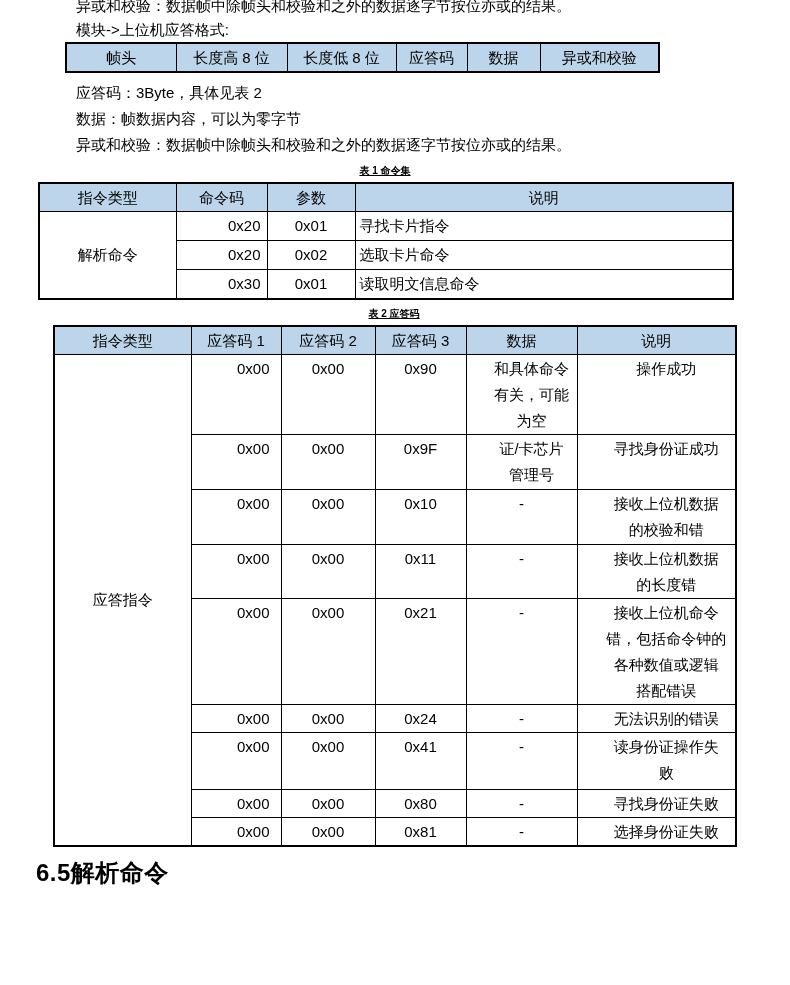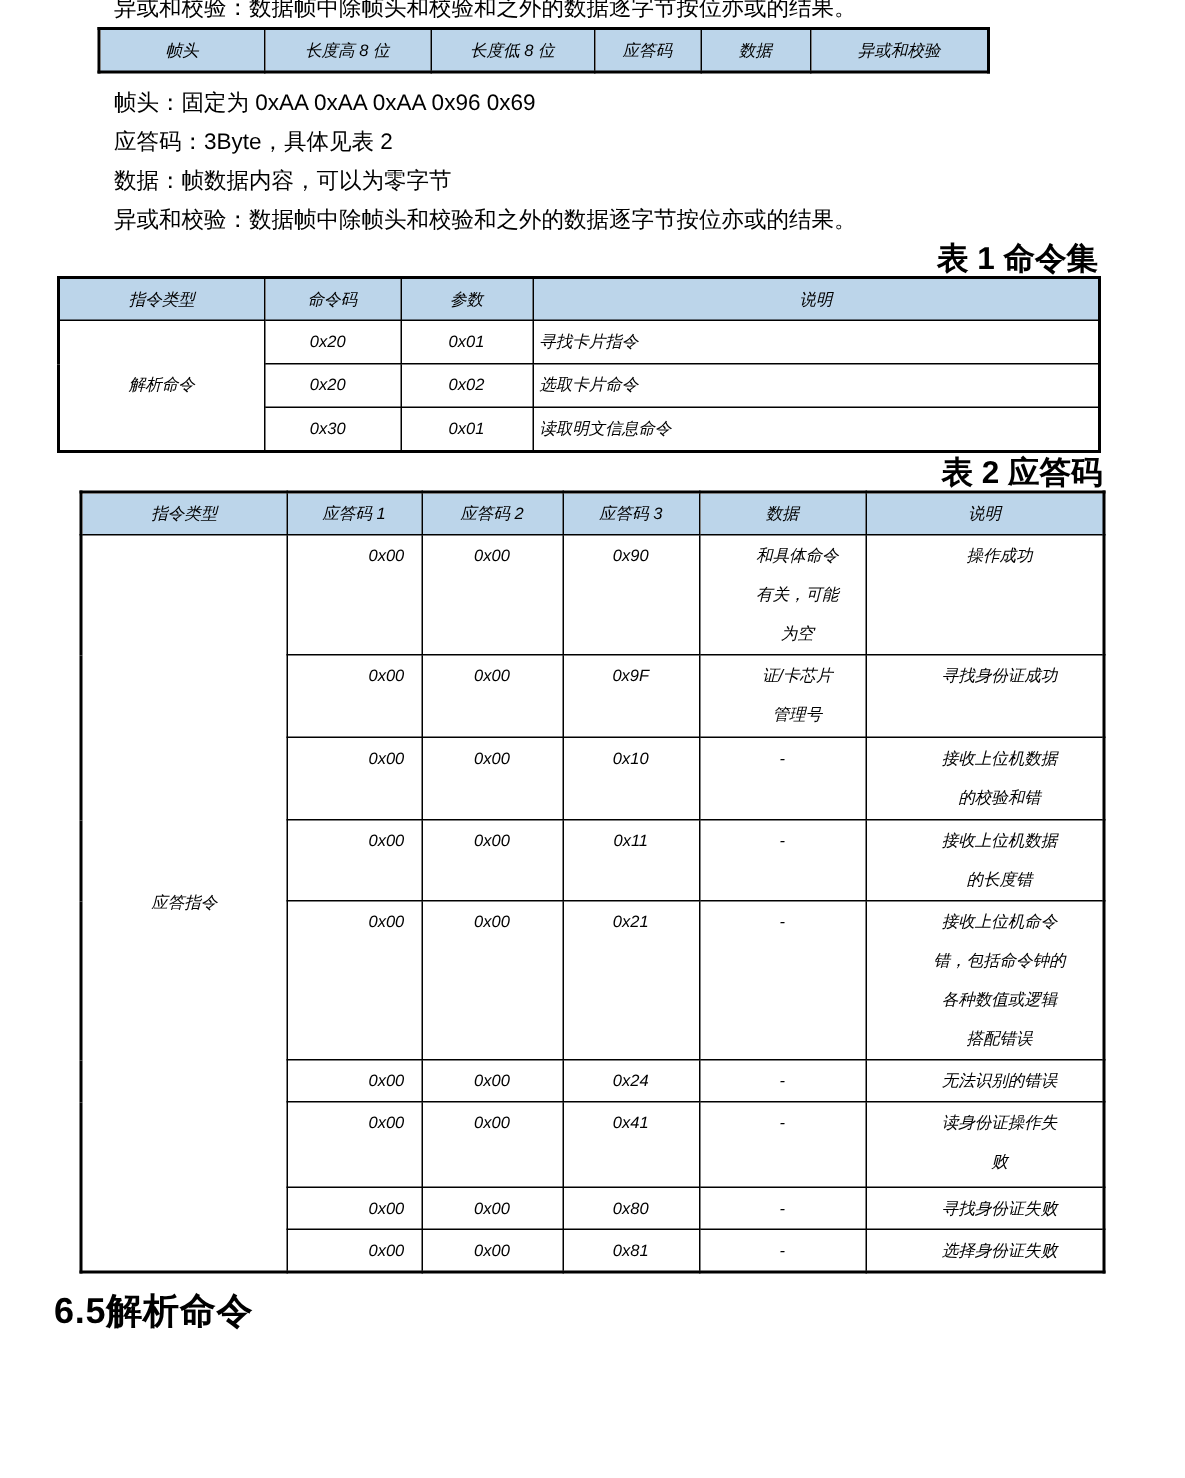--- a/index.html
+++ b/index.html
@@ -18,45 +18,45 @@
   .notes { margin: 7px 0 0 76px; }
   .notes p { margin: 0; line-height: 26px; }
 
   h2.sec {
     font-size: 24px; font-weight: 700;
     margin: 0 0 0 36px; line-height: 28px;
     letter-spacing: 0.5px;
   }
   h2.sec65 { margin-top: 12px; }
 
-  .caption { font-weight: 700; font-size: 21px; text-align: right; line-height: 19px; }
+  .caption { font-weight: 700; font-size: 10px; text-align: center; line-height: 19px; text-decoration: underline; }
   .cap1 { width: 694px; margin: 3px 0 0 38px; }
   .cap2 { width: 682px; margin: 4px 0 0 53px; }
 
   table.tbl {
     border-collapse: collapse; table-layout: fixed;
-    border: 2px solid #000; font-size: 11px; font-style: italic;
+    border: 2px solid #000; font-size: 15px;
   }
   .tbl th, .tbl td {
     border: 1.5px solid #000; padding: 0; overflow: hidden;
     font-weight: normal; text-align: center; vertical-align: middle;
     line-height: 26px;
   }
   .tbl th { background: #BCD5EA; }
 
   
   .fmt { width: 593px; margin: 2px 0 0 65px; }
   .fmt th { height: 27px; }
   .fmt td { height: 26px; }
 
   
   .cmd { width: 694px; margin: 2px 0 0 38px; }
   .cmd th { height: 27px; }
   .cmd td { height: 28px; }
-  .cmd td.ra  { text-align: center; padding-right: 6px; }
+  .cmd td.ra  { text-align: right; padding-right: 6px; }
   .cmd td.la  { text-align: left;  padding-left: 4px; }
 
   
   .resp { width: 682px; margin: 2px 0 0 53px; }
   .resp th { height: 27px; }
   .resp td { vertical-align: top; padding-top: 1px; }
   .resp td.group { vertical-align: middle; padding-top: 0; }
   .resp td.ra { text-align: right; padding-right: 11px; }
   .resp td.wrap { white-space: pre-line; padding-left: 20px; }
   tr.r0 td { height: 78px; }
@@ -68,20 +68,21 @@
   tr.r6 td { height: 55px; }
   tr.r7 td { height: 25px; }
   tr.r8 td { height: 24px; }
 </style>
 </head>
 <body>
 
 <div class="page">
 
   <p class="para cut-top">异或和校验：数据帧中除帧头和校验和之外的数据逐字节按位亦或的结果。</p>
+  <p class="para lbl-line">模块-&gt;上位机应答格式:</p>
 
   <table class="tbl fmt">
     <colgroup>
       <col style="width:110px">
         <col style="width:111px">
         <col style="width:109px">
       <col style="width:71px">
         <col style="width:73px">
         <col style="width:119px">
     </colgroup>
@@ -91,21 +92,20 @@
       <th>长度高 8 位</th>
       <th>长度低 8 位</th>
       <th>应答码</th>
       <th>数据</th>
       <th>异或和校验</th>
     </tr>
   </tbody>
     </table>
 
   <div class="notes">
-    <p>帧头：固定为 0xAA 0xAA 0xAA 0x96 0x69</p>
     <p>应答码：3Byte，具体见表 2</p>
     <p>数据：帧数据内容，可以为零字节</p>
     <p>异或和校验：数据帧中除帧头和校验和之外的数据逐字节按位亦或的结果。</p>
   </div>
 
 
   <div class="caption cap1">表 1 命令集</div>
 
   <table class="tbl cmd">
     <colgroup>

